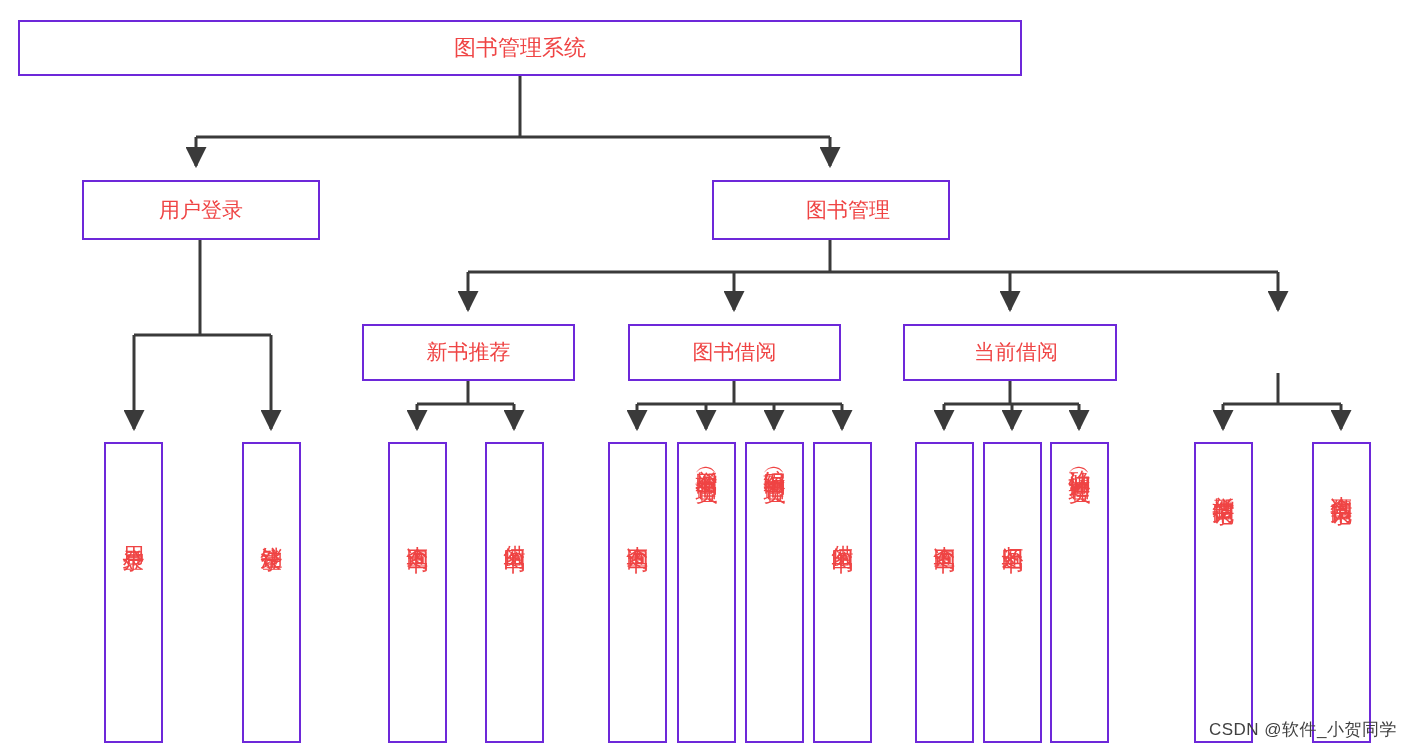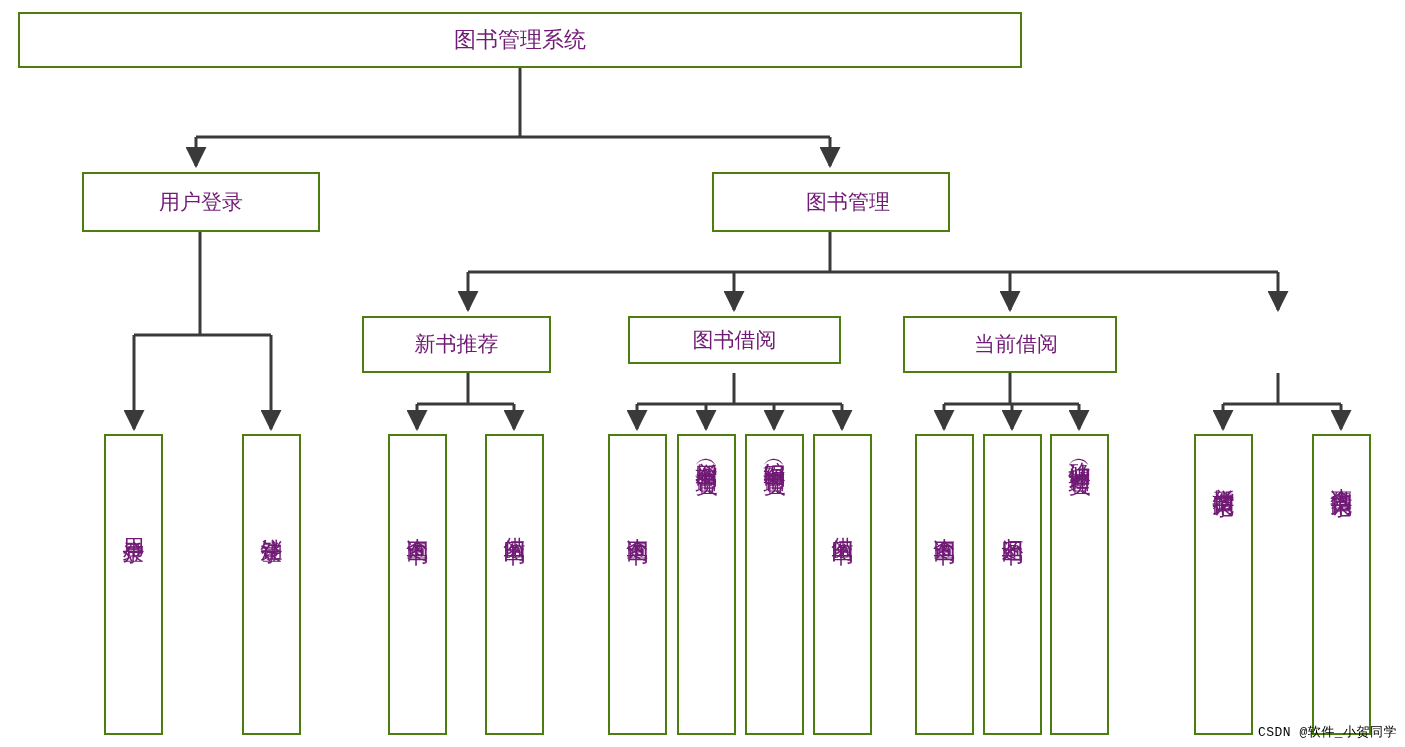--- a/index.html
+++ b/index.html
@@ -21,26 +21,27 @@
     position: absolute;
     left: 0;
     top: 0;
     width: 1405px;
     height: 747px;
     pointer-events: none;
   }
   .node {
     position: absolute;
     box-sizing: border-box;
-    border: 2px solid #4d7c0f;
+    border: 2px solid #6d28d9;
     background: #ffffff;
     display: flex;
     align-items: center;
     justify-content: center;
-    color: #701a75;
+    color: #ef4444;
+    margin-top: 8px;
   }
   .node .label {
     display: block;
     text-align: center;
     line-height: 1.18;
     white-space: nowrap;
   }
   .node.horiz .label {
     font-size: 21px;
   }
@@ -66,25 +67,24 @@
   .node.vert.tall .label {
     padding-top: 2px;
   }
   .node.vert.midhigh .label {
     padding-top: 28px;
   }
   .watermark {
     position: absolute;
     right: 8px;
     bottom: 6px;
-    font-size: 13px;
-    color: #000000;
+    font-size: 17px;
+    color: #404040;
     letter-spacing: 0.5px;
     white-space: nowrap;
-    font-family: Liberation Mono, monospace;
   }
 </style>
 </head>
 <body>
 
 <div id="stage">
 
   <svg id="wires" viewBox="0 0 1405 747">
     <defs>
       <marker id="arrow" viewBox="0 0 10 10" refX="9" refY="5" markerWidth="7" markerHeight="7" orient="auto-start-reverse">
@@ -139,24 +139,24 @@
     <span class="label">图书管理系统</span>
   </div>
 
   <div class="node horiz" style="left:82px; top:172px; width:238px; height:60px;">
     <span class="label">用户登录</span>
   </div>
   <div class="node horiz" style="left:712px; top:172px; width:238px; height:60px;padding-left:34px;">
     <span class="label">图书管理</span>
   </div>
 
-  <div class="node horiz" style="left:362px; top:316px; width:189px; height:57px;">
+  <div class="node horiz" style="left:362px; top:316px; width:213px; height:57px;">
     <span class="label">新书推荐</span>
   </div>
-  <div class="node horiz" style="left:628px; top:316px; width:213px; height:48px;">
+  <div class="node horiz" style="left:628px; top:316px; width:213px; height:57px;">
     <span class="label">图书借阅</span>
   </div>
   <div class="node horiz" style="left:903px; top:316px; width:214px; height:57px;padding-left:12px;">
     <span class="label">当前借阅</span>
   </div>
 
   <div class="node vert mid" style="left:104px; top:434px; width:59px; height:301px;">
     <span class="label">用户登录</span>
   </div>
   <div class="node vert mid" style="left:242px; top:434px; width:59px; height:301px;">

